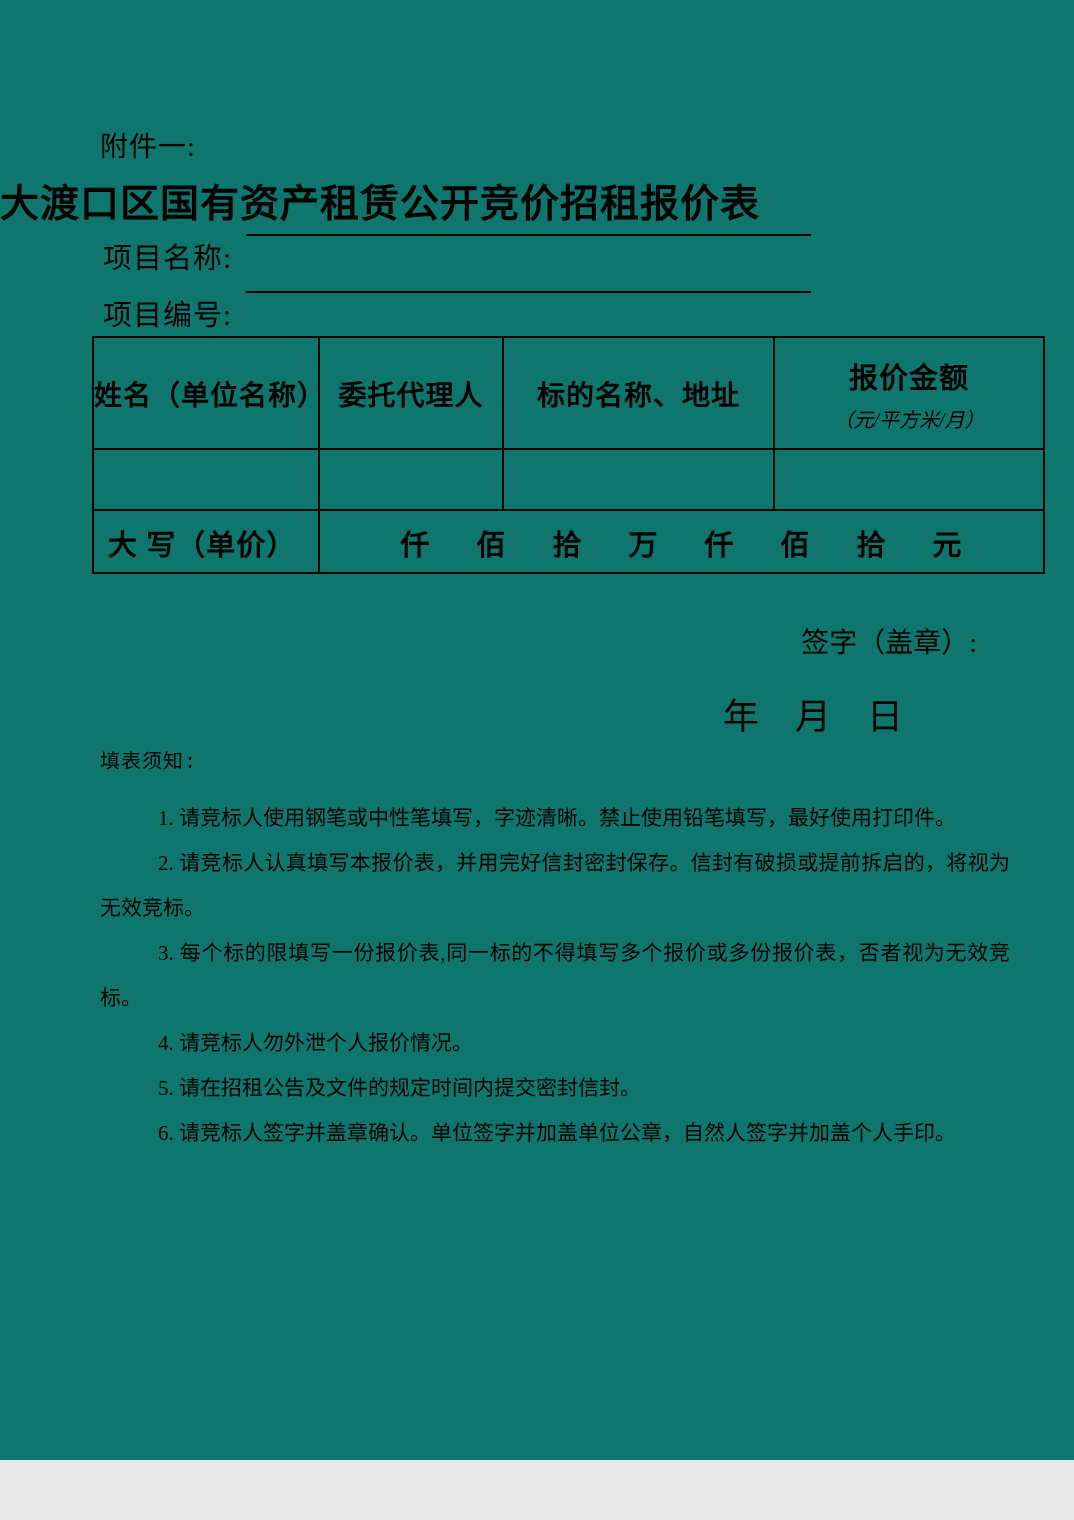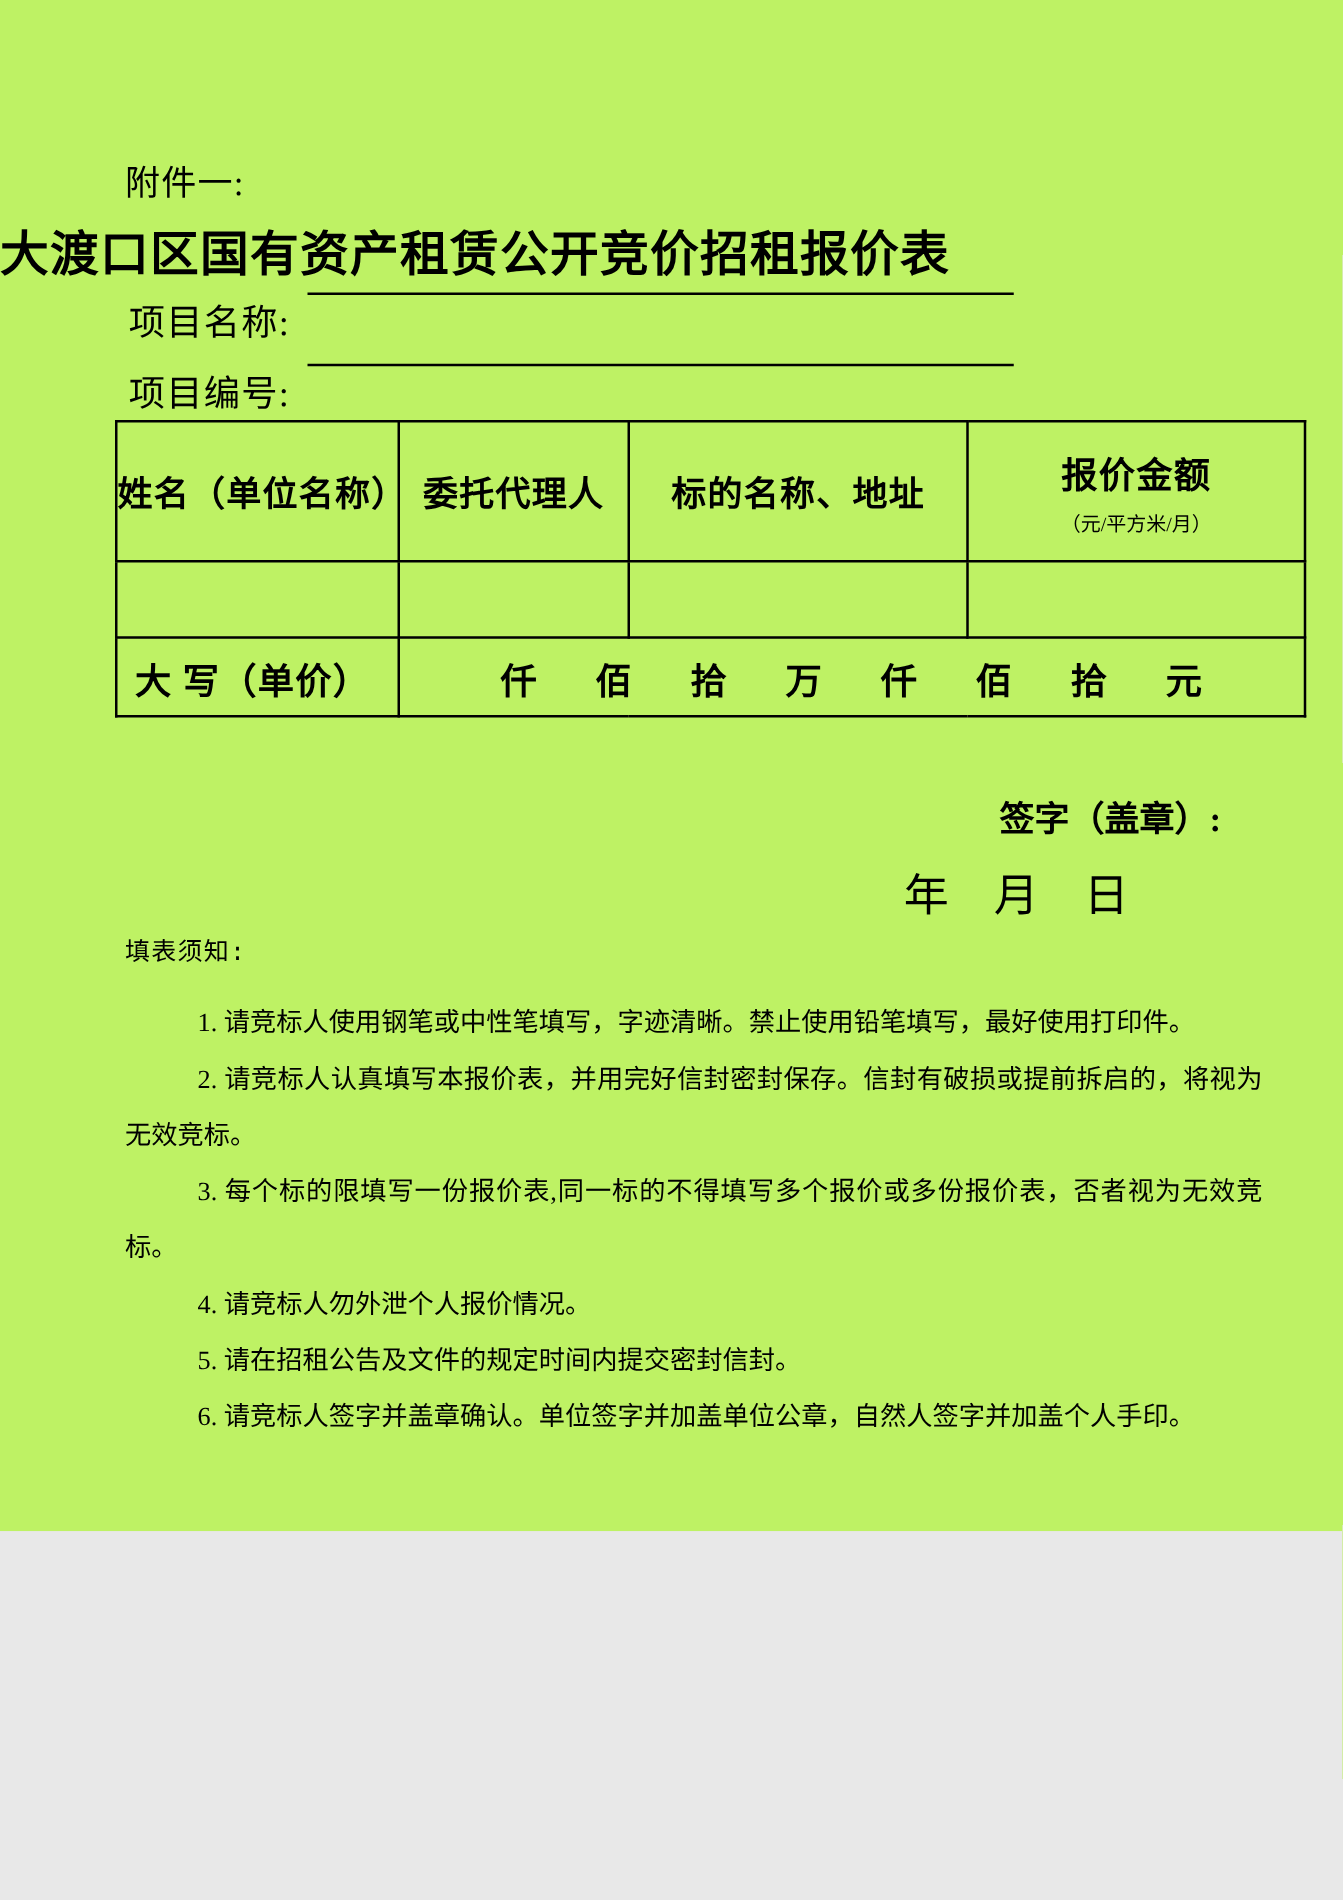--- a/index.html
+++ b/index.html
@@ -1,20 +1,20 @@
 <!DOCTYPE html>
 <html lang="zh-CN"><head>
 <meta charset="utf-8">
 <style>
   html,body { margin:0; padding:0; background:#e8e8e8; }
   .page {
     position:relative;
-    width:1074px; height:1225px;
+    width:1074px; height:1460px;
     margin:0 auto;
-    background:#bef264;
+    background:#0f766e;
     color:#000000;
     font-family:"Liberation Serif","DejaVu Serif",serif;
     overflow:hidden;
   }
 
   .attachment {
     position:absolute; left:100px; top:124px;
     font-size:28px; letter-spacing:1px;
   }
 
@@ -45,29 +45,29 @@
   .quote-table td {
     border:2px solid #000;
     text-align:center; vertical-align:middle;
     font-weight:bold; font-size:28px;
     padding:0; letter-spacing:1px;
   }
   .header-row td  { height:110px; }
   .blank-row td   { height:59px; }
   .capital-row td { height:61px; }
   .price-title { font-weight:bold; font-size:29px; }
-  .price-unit  { font-weight:normal; font-size:16px; margin-top:8px; letter-spacing:0; }
+  .price-unit  { font-weight:normal; font-size:20px; margin-top:8px; letter-spacing:0;font-style:italic; }
   .capital-label { text-align:left !important; padding-left:14px !important; font-size:29px !important; }
   .capital-units {
     display:flex; justify-content:center; align-items:center;
     gap:46px; font-size:29px; font-weight:bold;
   }
 
   .digits-note { position:absolute; top:576px; right:104px; font-size:28px; }
-  .sign-label  { position:absolute; top:633px; right:97px;  font-size:28px;font-weight:bold; }
+  .sign-label  { position:absolute; top:620px; right:97px;  font-size:28px; }
   .date-label  { position:absolute; top:687px; right:171px; font-size:36px; }
 
   .notes-title {
     position:absolute; left:100px; top:745px;
     font-size:20px; letter-spacing:1px;font-family:Liberation Mono, monospace;
   }
   .notes {
     position:absolute; left:100px; top:796px; width:910px;
     font-size:21px; line-height:45px;
   }

